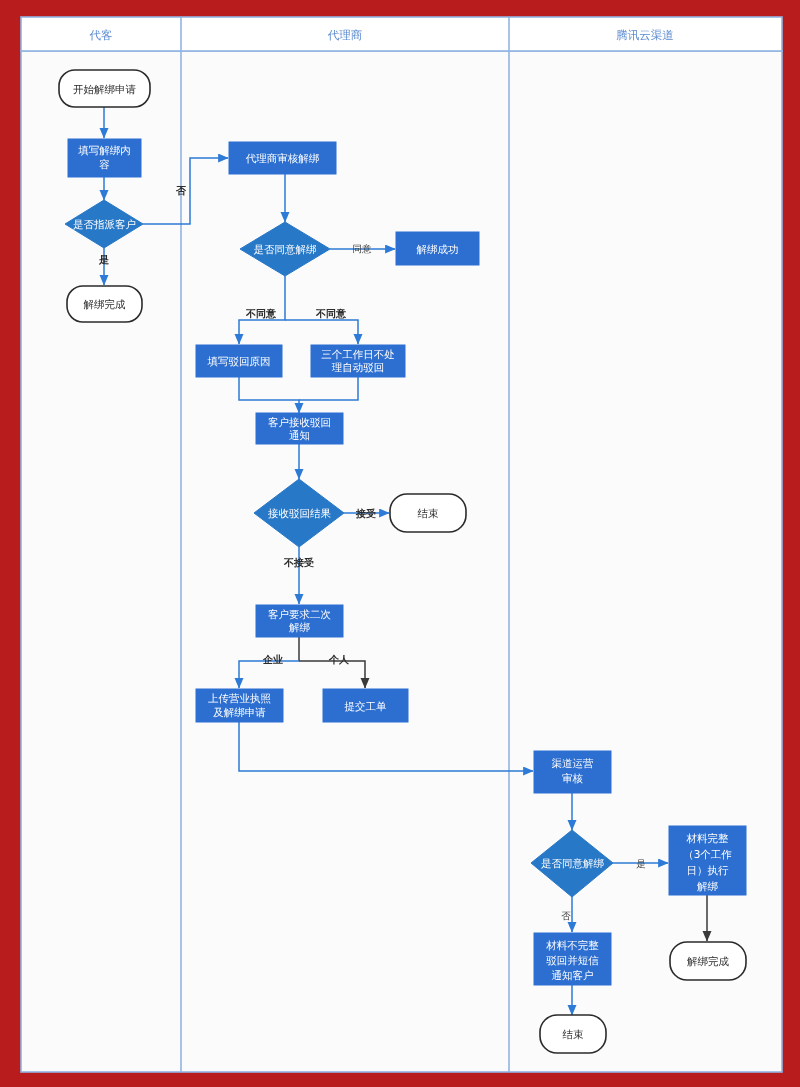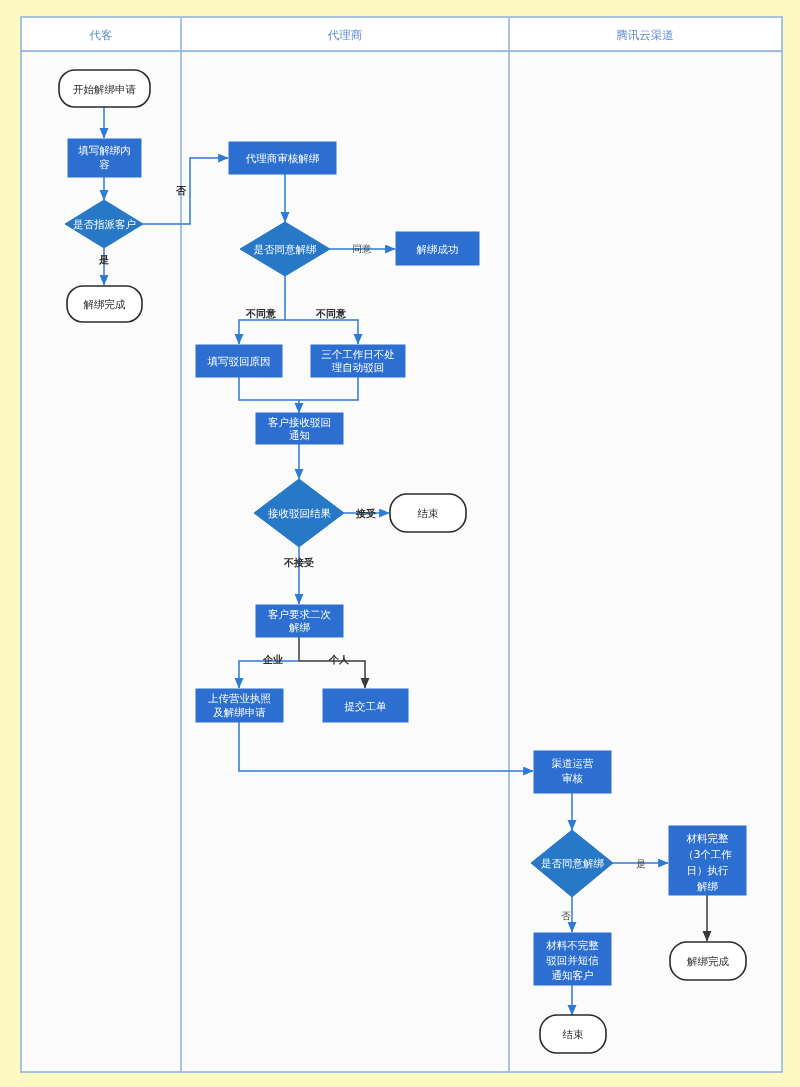--- a/index.html
+++ b/index.html
@@ -5,21 +5,21 @@
   html, body {
     margin: 0;
     padding: 0;
     background: #fafafa;
     font-family: "DejaVu Sans", "Liberation Sans", sans-serif;
   }
   #canvas {
     position: relative;
     width: 800px;
     height: 1087px;
-    background: #fef9c3;
+    background: #b91c1c;
     overflow: hidden;
   }
   svg.flow {
     position: absolute;
     top: 0; left: 0;
     width: 800px;
     height: 1087px;
   }
   .lane-border { fill: #ffffff; stroke: #93b4e3; stroke-width: 1.6; }
   .lane-body   { fill: #fbfbfb; stroke: #93b4e3; stroke-width: 1.6; }

